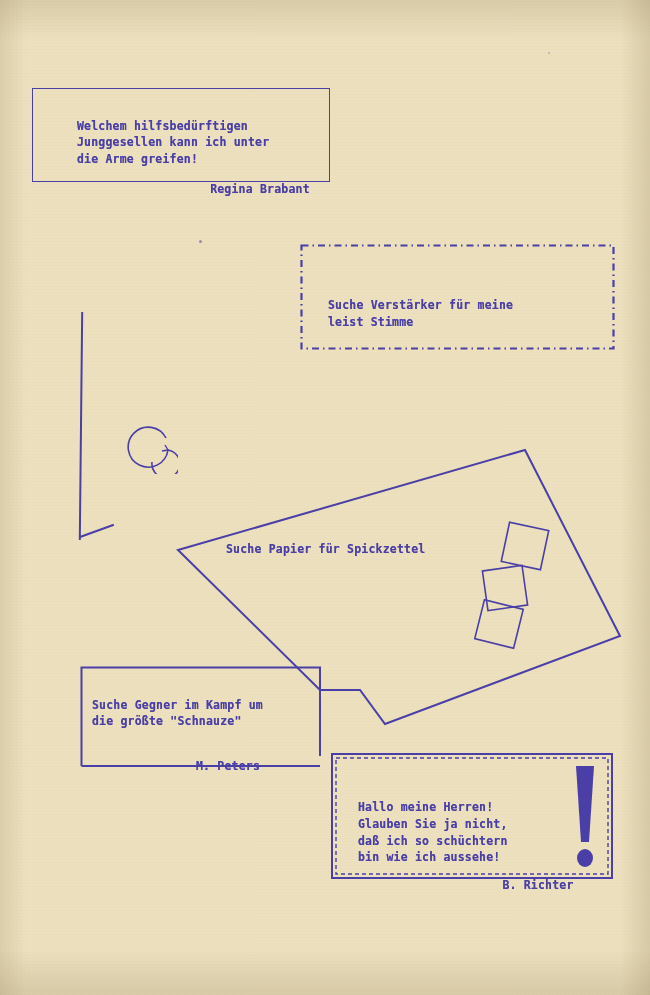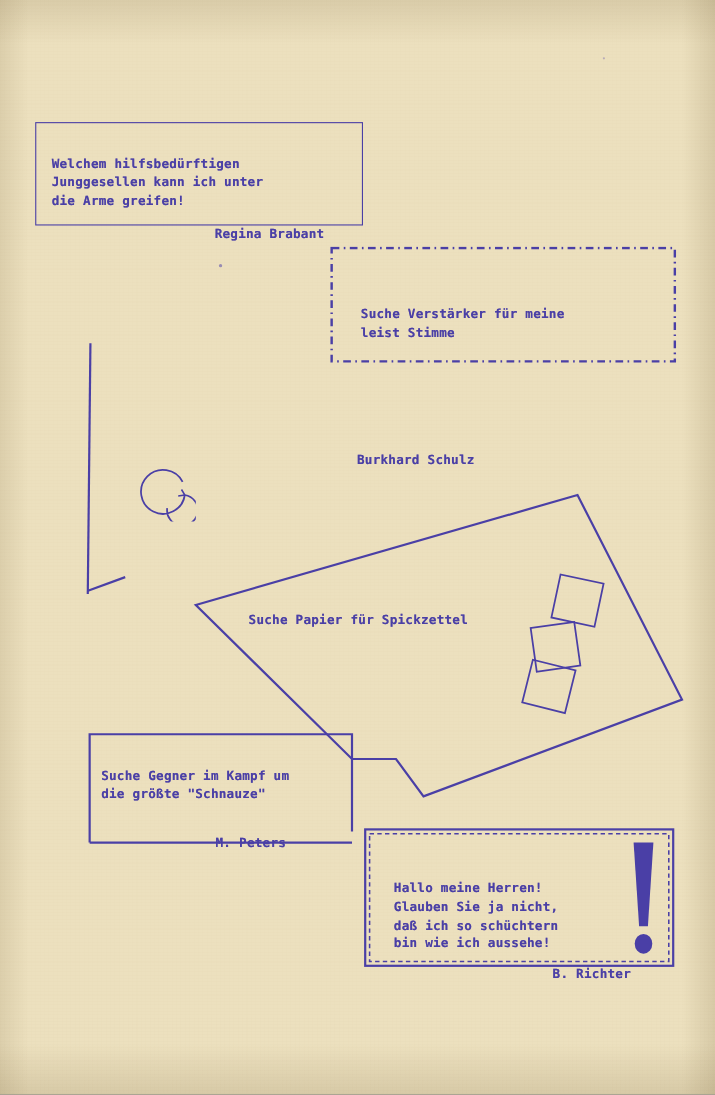--- a/index.html
+++ b/index.html
@@ -58,30 +58,30 @@
   }
   .name {
     font-weight: bold;
     display: block;
     margin-top: 9px;
     text-align: center;
   }
 
   
   #ad-brabant {
-    left: 32px; top: 111px; width: 298px; height: 94px;
+    left: 32px; top: 88px; width: 298px; height: 94px;
     border: 1.4px solid #4a3fa6;
     box-sizing: border-box;
-    padding: 12px 0 0 14px;
+    padding: 12px 0 0 44px;
   }
   #ad-brabant .name { margin-left: 114px; margin-top: 13px; }
 
   
   #ad-siewert {
-    left: 300px; top: 224px; width: 315px; height: 106px;
+    left: 300px; top: 244px; width: 315px; height: 106px;
     box-sizing: border-box;
     padding: 20px 0 0 28px;
   }
   .dashdot-border {
     position: absolute;
     inset: 0;
     pointer-events: none;
   }
   #ad-siewert .name { margin-left: 112px; margin-top: 14px; }
 
@@ -113,21 +113,21 @@
   }
 
   
   #shape-quad {
     position: absolute;
     left: 170px; top: 440px;
     width: 460px; height: 300px;
     pointer-events: none;
   }
   #ad-schneider {
-    left: 226px; top: 538px; width: 300px;
+    left: 226px; top: 524px; width: 300px;
   }
   #ad-schneider .name { margin-left: 84px; margin-top: 18px; }
   #squares-doodle {
     position: absolute;
     left: 465px; top: 520px;
     width: 110px; height: 130px;
   }
 
   
   #ad-peters {
@@ -197,21 +197,20 @@
 
   <div id="bracket-vertical"></div>
   <div id="bracket-bottom"></div>
 
   <svg id="spiral-doodle" viewBox="0 0 56 56">
     <path d="M44 20 A20 20 0 1 0 46 32 A14 14 0 1 1 30 44" fill="none" stroke="#4a3fa6" stroke-width="1.6"></path>
     <path d="M46 32 L40 33 M46 32 L43 27" fill="none" stroke="#4a3fa6" stroke-width="1.4"></path>
   </svg>
 
   <div class="ad" id="ad-schulz">
-    <span class="name">Burkhard Schulz</span>
   </div>
 
   <svg id="shape-quad" viewBox="0 0 460 300">
     <path d="M8 110 L355 10 L450 196 L215 284 L190 250 L150 250 Z" fill="none" stroke="#4a3fa6" stroke-width="2"></path>
   </svg>
 
   <svg id="squares-doodle" viewBox="0 0 110 130">
     <rect x="40" y="6" width="40" height="40" fill="none" stroke="#4a3fa6" stroke-width="1.6" transform="rotate(12 60 26)"></rect>
     <rect x="20" y="48" width="40" height="40" fill="none" stroke="#4a3fa6" stroke-width="1.6" transform="rotate(-8 40 68)"></rect>
     <rect x="14" y="84" width="40" height="40" fill="none" stroke="#4a3fa6" stroke-width="1.6" transform="rotate(14 34 104)"></rect>

